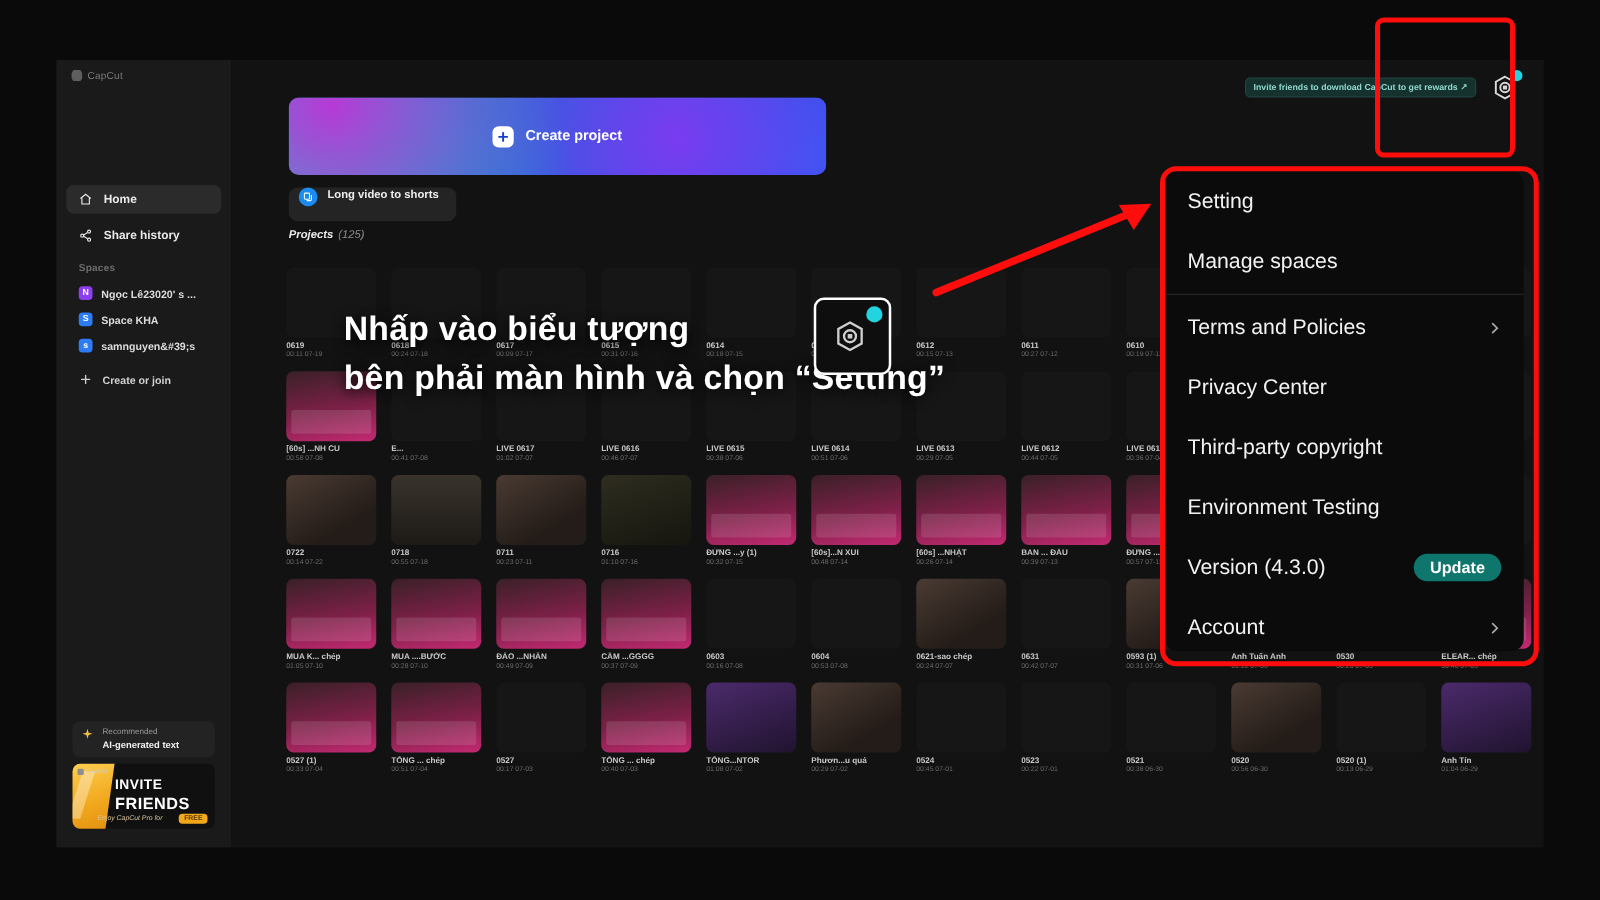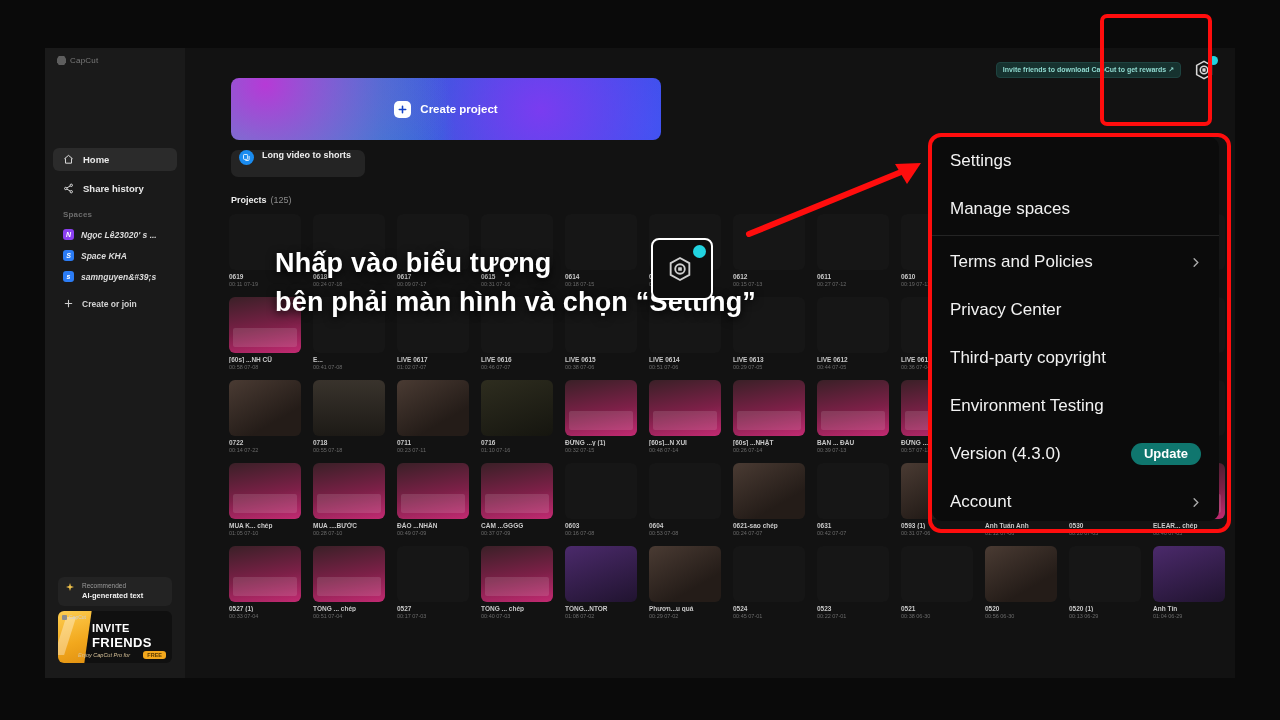--- a/index.html
+++ b/index.html
@@ -35,21 +35,21 @@
     border-radius:6px;color:#e9e9e9;font-size:9.5px;font-weight:700;margin-bottom:6px;
   }
   .nav-item.active{background:#2b2b2b;}
   .nav-ic{width:11px;height:11px;flex:0 0 11px;display:block;}
   .sec-label{
     color:#6d6d6d;font-size:8px;font-weight:700;margin:10px 0 5px 10px;letter-spacing:.2px;
   }
   .space-item{
     display:flex;align-items:center;gap:7px;height:21px;padding:0 10px;
     color:#dcdcdc;font-size:8.5px;font-weight:700;border-radius:6px;
-    white-space:nowrap;overflow:hidden;font-style:italic;
+    white-space:nowrap;overflow:hidden;
   }
   .space-av{
     width:11px;height:11px;flex:0 0 11px;border-radius:3px;color:#fff;
     font-size:7px;font-weight:700;display:flex;align-items:center;justify-content:center;
   }
   .create-join{
     display:flex;align-items:center;gap:8px;height:21px;padding:0 10px;margin-top:6px;
     color:#d2d2d2;font-size:8.5px;font-weight:700;
   }
   .plus-sm{width:11px;height:11px;flex:0 0 11px;display:block;}
@@ -127,21 +127,21 @@
   .banner-label{color:#fff;font-size:11.5px;font-weight:700;}
 
   .lv-chip{
     position:absolute;left:46px;top:102px;height:27px;border-radius:7px;background:#242424;
     display:flex;align-items:flex-start;gap:8px;padding:0 14px 0 8px;
   }
   .lv-ic{width:15px;height:15px;border-radius:50%;background:#1a8cf0;display:flex;align-items:center;justify-content:center;}
   .lv-ic svg{width:9px;height:9px;display:block;}
   .lv-label{color:#efefef;font-size:9px;font-weight:700;}
 
-  .proj-head{position:absolute;left:46px;top:147px;font-size:9px;font-weight:700;color:#ededed;}
+  .proj-head{position:absolute;left:46px;top:134px;font-size:9px;font-weight:700;color:#ededed;font-style:italic;}
   .proj-head .cnt{color:#8c8c8c;font-weight:400;margin-left:4px;}
 
   .grid{
     position:absolute;left:44px;top:166px;right:10px;bottom:0;
     display:grid;grid-template-columns:repeat(12,1fr);gap:10px 12px;align-content:start;
   }
   .cell{width:100%;}
   .thumb{
     width:100%;height:56px;border-radius:6px;background:#1c1c1c;overflow:hidden;position:relative;
   }
@@ -648,21 +648,21 @@
             <div class="thumb tk-purple"></div>
             <div class="t-name">Anh Tín</div>
             <div class="t-meta">01:04  06-29</div>
           </div>
         </div>
     </div>
   </div>
 
   <div class="menu" id="menu">
       <div class="menu-item">
-        <span class="lbl">Settings</span>
+        <span class="lbl">Setting</span>
       </div>
       <div class="menu-item">
         <span class="lbl">Manage spaces</span>
       </div>
       <div class="menu-sep"></div>
       <div class="menu-item">
         <span class="lbl">Terms and Policies</span>
         <svg class="chev" viewBox="0 0 24 24" fill="none" stroke="#cccccc" stroke-width="3" stroke-linecap="round">
           <path d="M9 4l8 8-8 8"></path>
         </svg>

